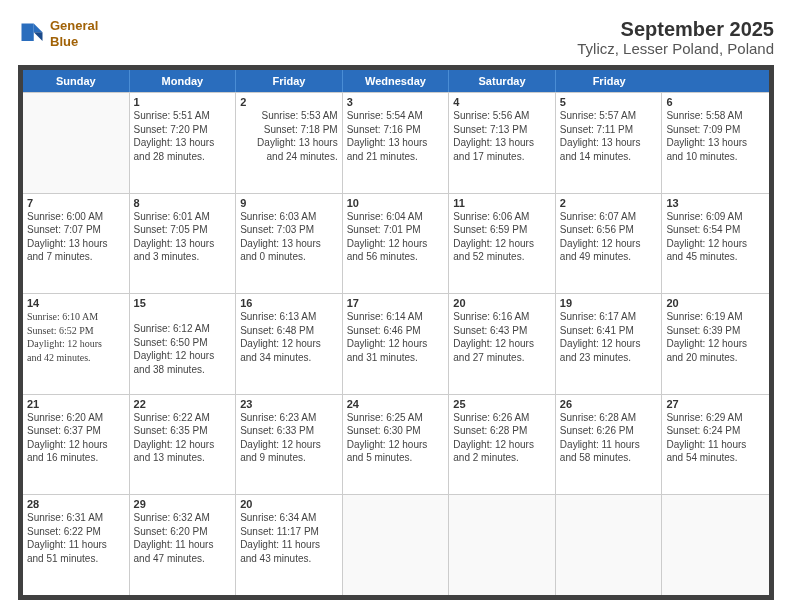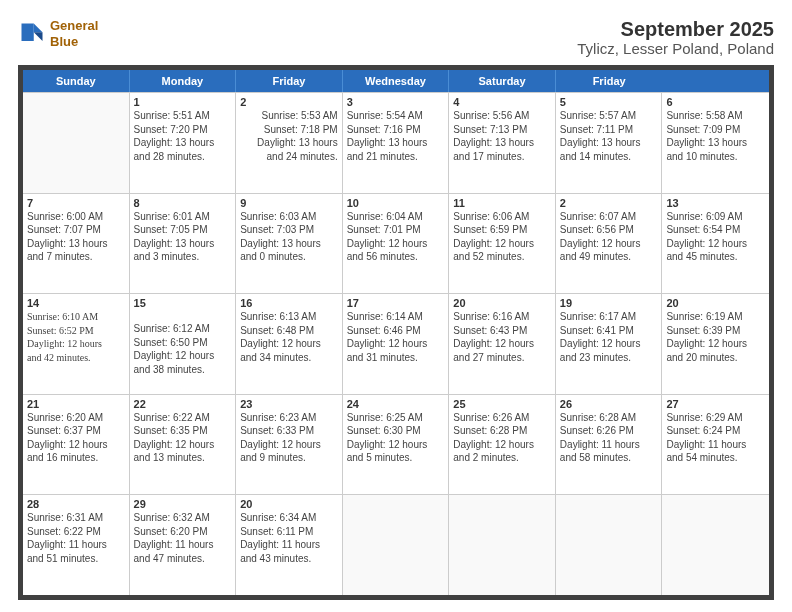--- a/index.html
+++ b/index.html
@@ -350,21 +350,21 @@
           <div class="cal-cell">
             <div class="day-number">29</div>
             <div class="day-info" style="white-space: pre-line;">Sunrise: 6:32 AM
 Sunset: 6:20 PM
 Daylight: 11 hours
 and 47 minutes.</div>
           </div>
           <div class="cal-cell">
             <div class="day-number">20</div>
             <div class="day-info" style="white-space: pre-line;">Sunrise: 6:34 AM
-Sunset: 6:11 PM
+Sunset: 11:17 PM
 Daylight: 11 hours
 and 43 minutes.</div>
           </div>
           <div class="cal-cell empty-cell"></div>
           <div class="cal-cell empty-cell"></div>
           <div class="cal-cell empty-cell"></div>
           <div class="cal-cell empty-cell"></div>
         </div>
       </div>
   </div>

